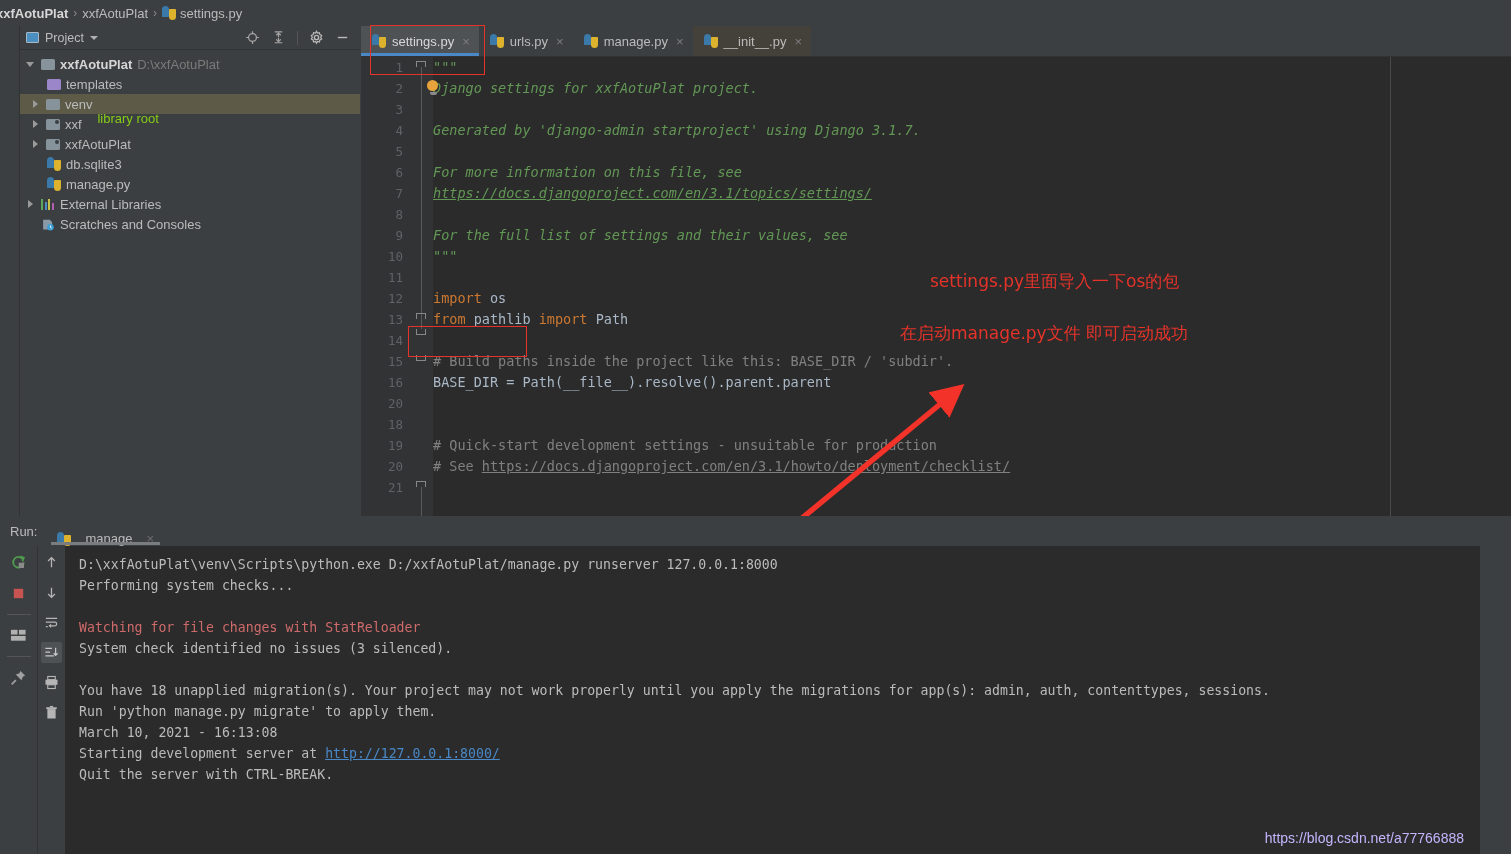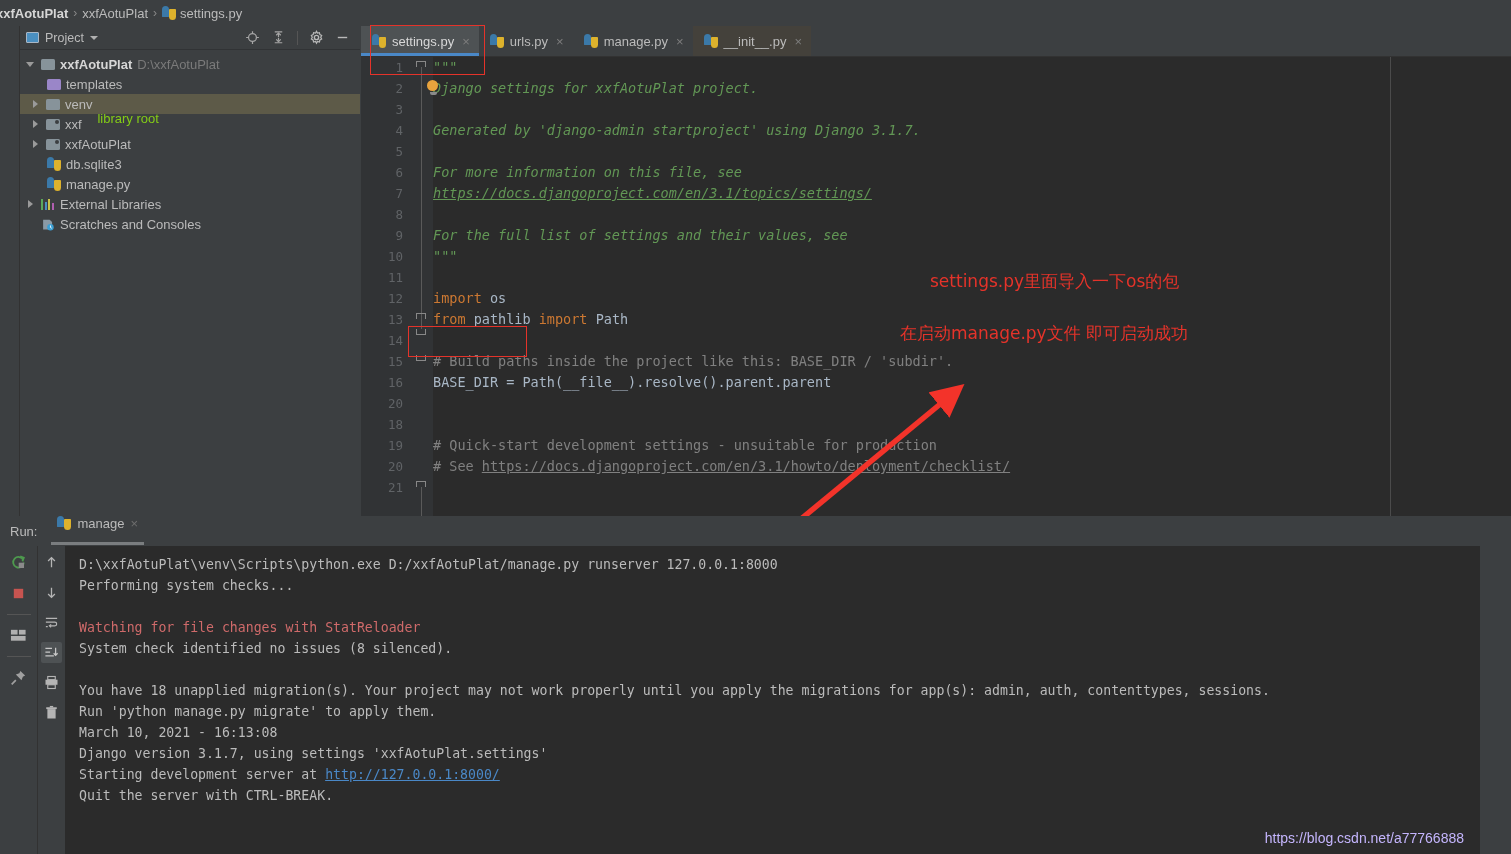--- a/index.html
+++ b/index.html
@@ -146,21 +146,21 @@
 
   
   .runpanel{
     position:absolute; left:0; top:516px; width:1480px; height:338px;
     background:#3c3f41;
   }
   .run-head{
     height:30px; display:flex; align-items:center; padding-left:10px; gap:14px;
     font-size:13px; color:#bbbbbb;
   }
-  .run-tab{ display:flex; align-items:flex-start; gap:6px; position:relative; height:30px; padding:0 6px;}
+  .run-tab{ display:flex; align-items:flex-end; gap:14px; position:relative; height:30px; padding:0 6px;}
   .run-tab::after{ content:''; position:absolute; left:0; right:0; bottom:1px; height:3px; background:#7a7d7f; }
   .run-tab .x{ color:#6e6e6e; font-size:13px;}
   .run-body{ position:absolute; top:30px; left:0; right:0; bottom:0; display:flex;justify-content:flex-end;}
   .run-tools{
     width:38px; background:#3c3f41; display:flex; flex-direction:column;
     align-items:center; padding-top:6px; gap:10px; border-right:1px solid #323232;
   }
   .run-tools2{
     width:27px; background:#3c3f41; display:flex; flex-direction:column;
     align-items:center; padding-top:6px; gap:9px;
@@ -483,26 +483,25 @@
             <rect x="6.2" y="1" width="3.6" height="1.6" fill="#b5b5b5"></rect>
           </svg>
         </div>
       </div>
 
       <div class="console" id="console">
           <div><span>D:\xxfAotuPlat\venv\Scripts\python.exe D:/xxfAotuPlat/manage.py runserver 127.0.0.1:8000</span></div>
           <div><span>Performing system checks...</span></div>
           <div><span></span></div>
           <div><span class="c-err">Watching for file changes with StatReloader</span></div>
-          <div><span>System check identified no issues (8 silenced).</span></div>
+          <div><span>System check identified no issues (3 silenced).</span></div>
           <div><span></span></div>
           <div><span>You have 18 unapplied migration(s). Your project may not work properly until you apply the migrations for app(s): admin, auth, contenttypes, sessions.</span></div>
           <div><span>Run 'python manage.py migrate' to apply them.</span></div>
           <div><span>March 10, 2021 - 16:13:08</span></div>
-          <div><span>Django version 3.1.7, using settings 'xxfAotuPlat.settings'</span></div>
           <div><span>Starting development server at </span><span class="c-link">http://127.0.0.1:8000/</span></div>
           <div><span>Quit the server with CTRL-BREAK.</span></div>
         </div>
     </div>
 
     <div class="watermark">https://blog.csdn.net/a77766888</div>
   </div>
 </div>
 
 </body></html>

